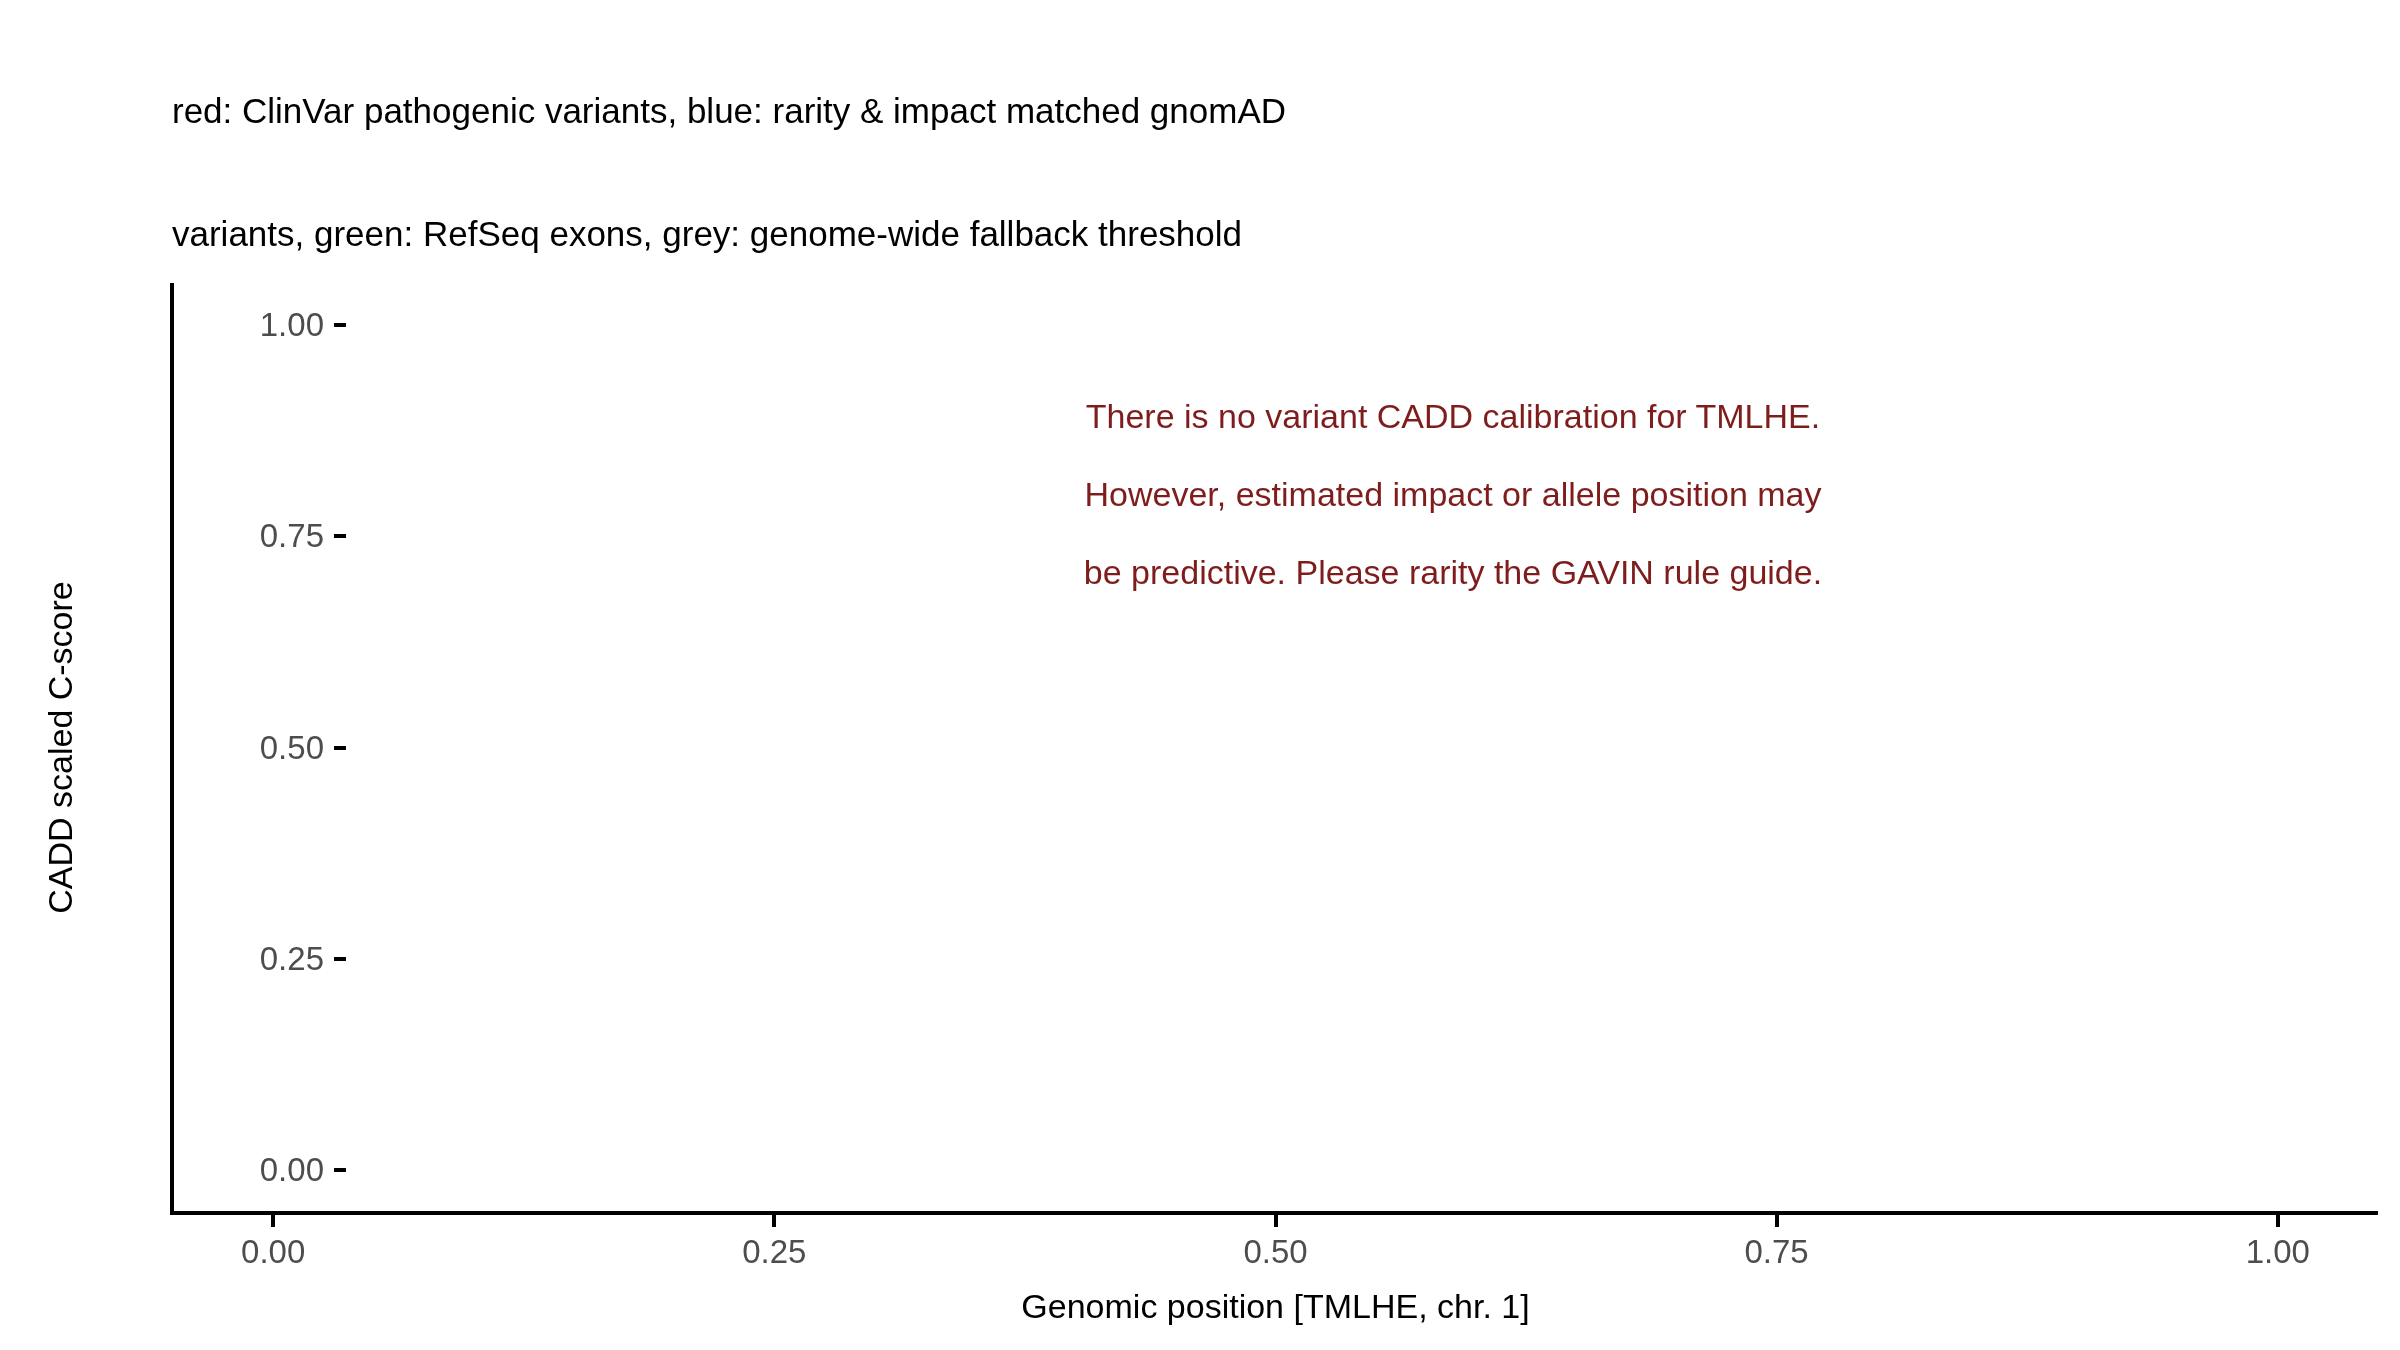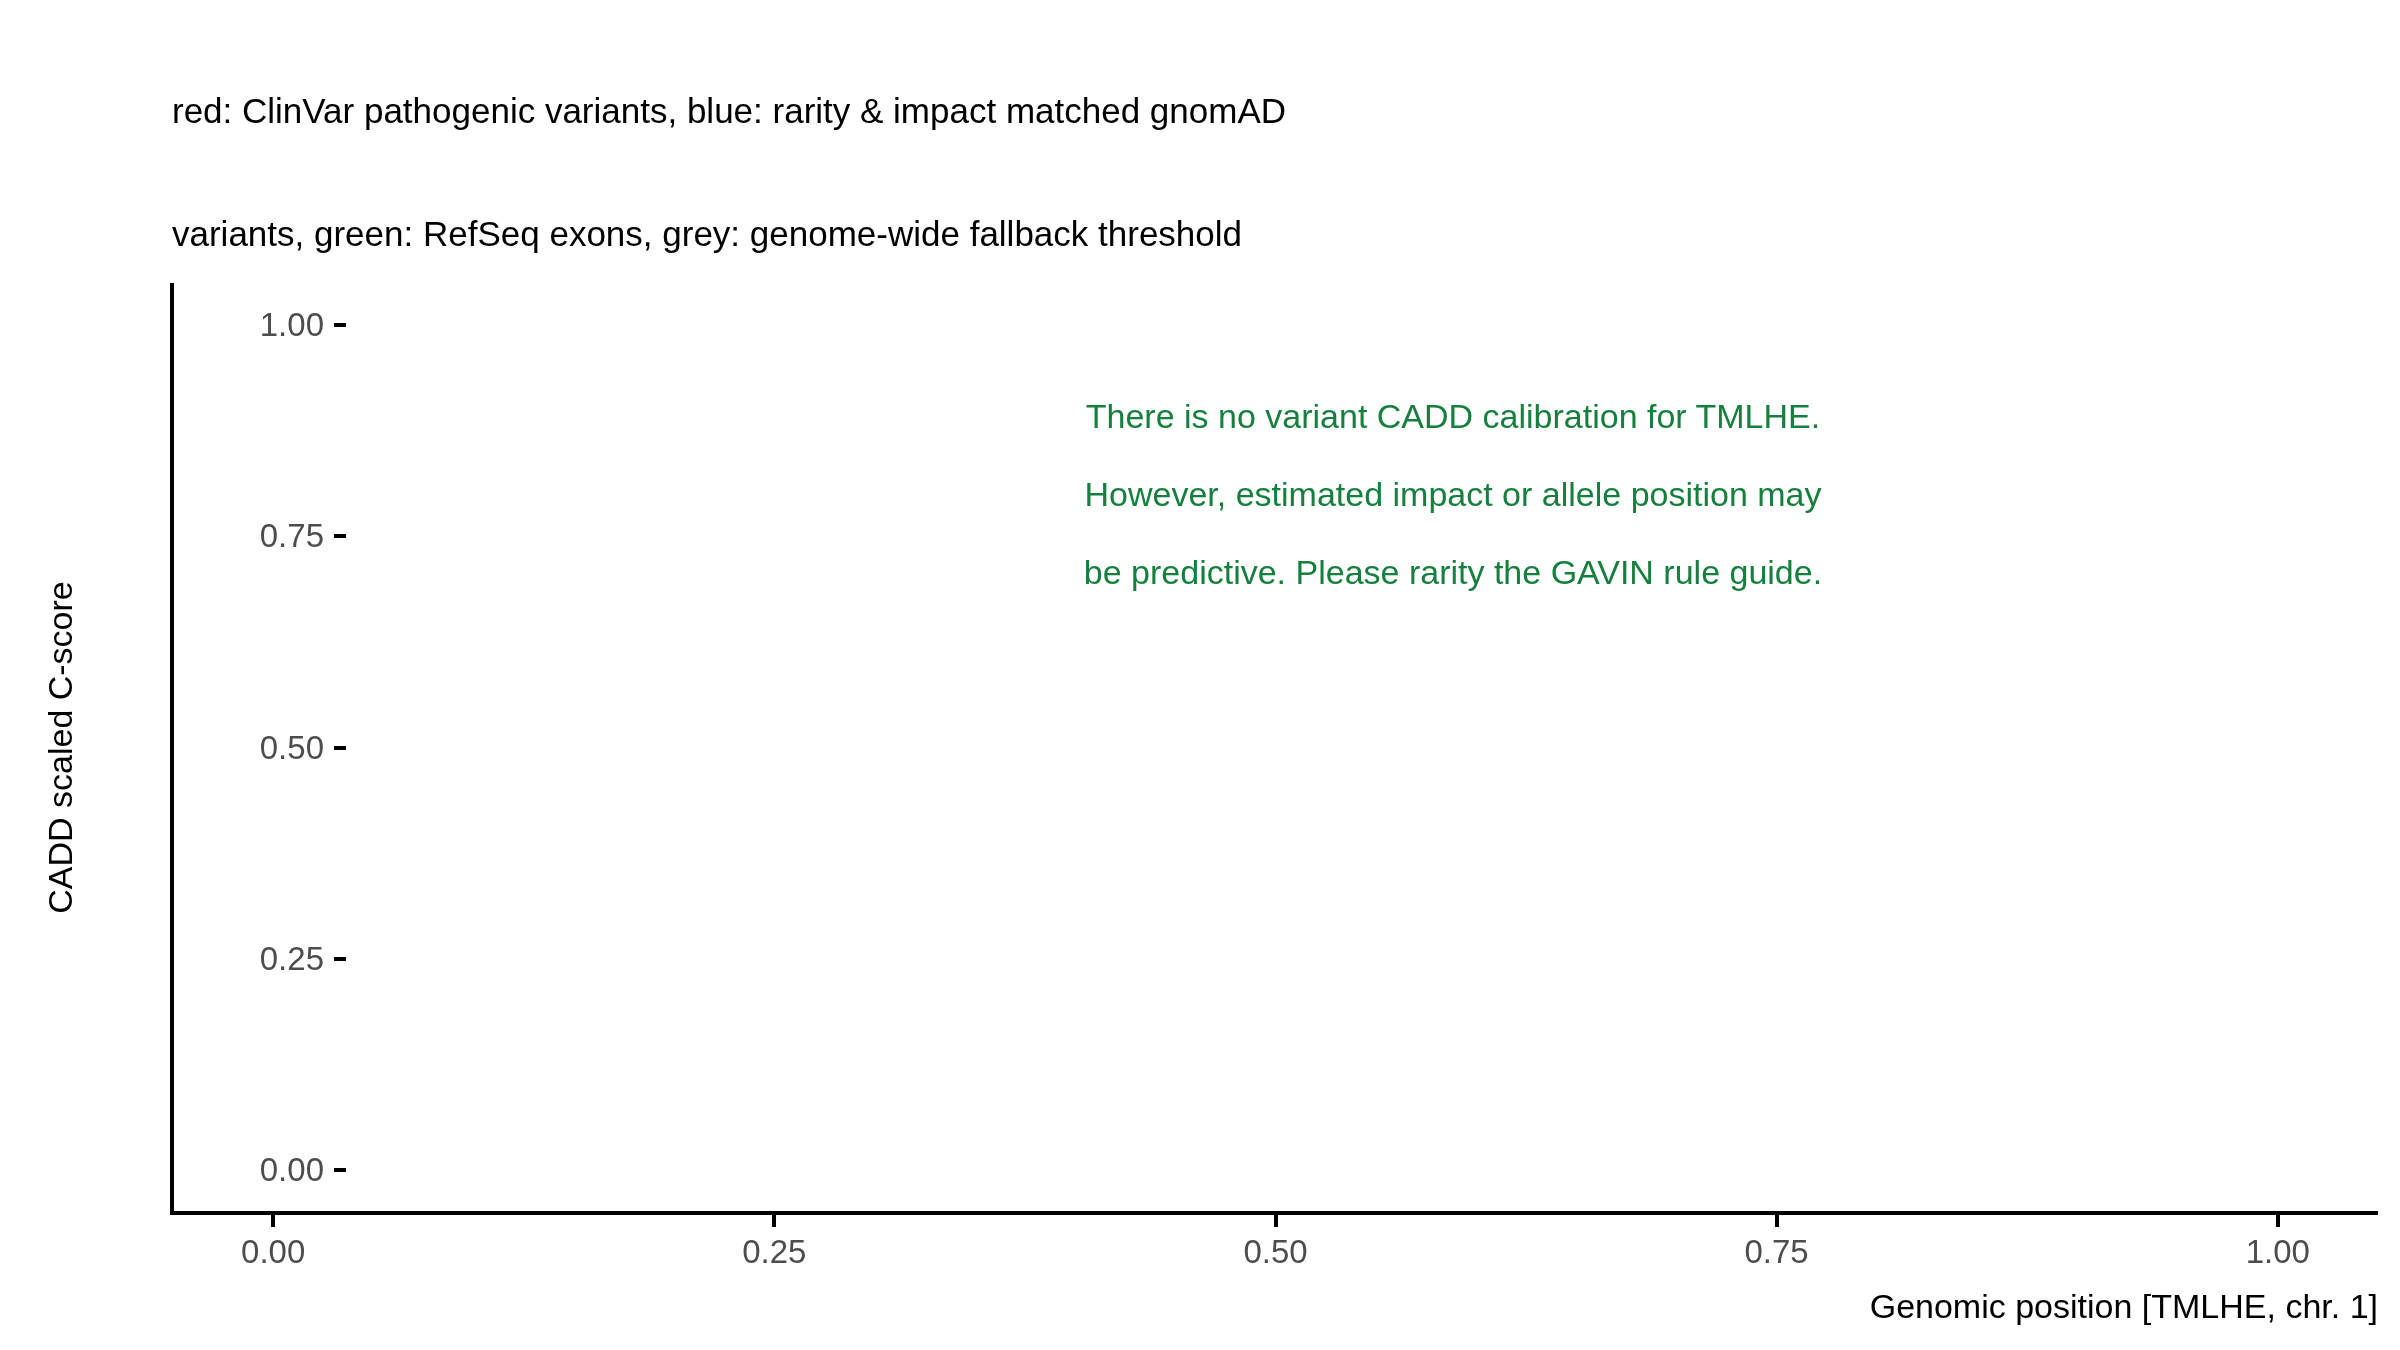--- a/index.html
+++ b/index.html
@@ -132,35 +132,35 @@
     color: #000000;
     text-align: center;
     line-height: 44px;
     white-space: nowrap;
   }
   #x-axis-title {
     position: absolute;
     left: 173px;
     top: 1284px;
     width: 2205px;
-    text-align: right;
+    text-align: center;
     font-size: 34px;
     color: #000000;
     line-height: 44px;
     white-space: nowrap;
   }
 
   
   #panel-annotation {
     position: absolute;
     left: 380px;
     top: 155px;
     width: 1800px;
     text-align: center;
-    color: #15803d;
+    color: #7f1d1d;
     font-size: 34px;
     line-height: 78px;
   }
   #panel-annotation .annotation-line { display: block; white-space: nowrap; }
 </style>
 </head>
 <body>
 
 <div id="plot-root">
 

